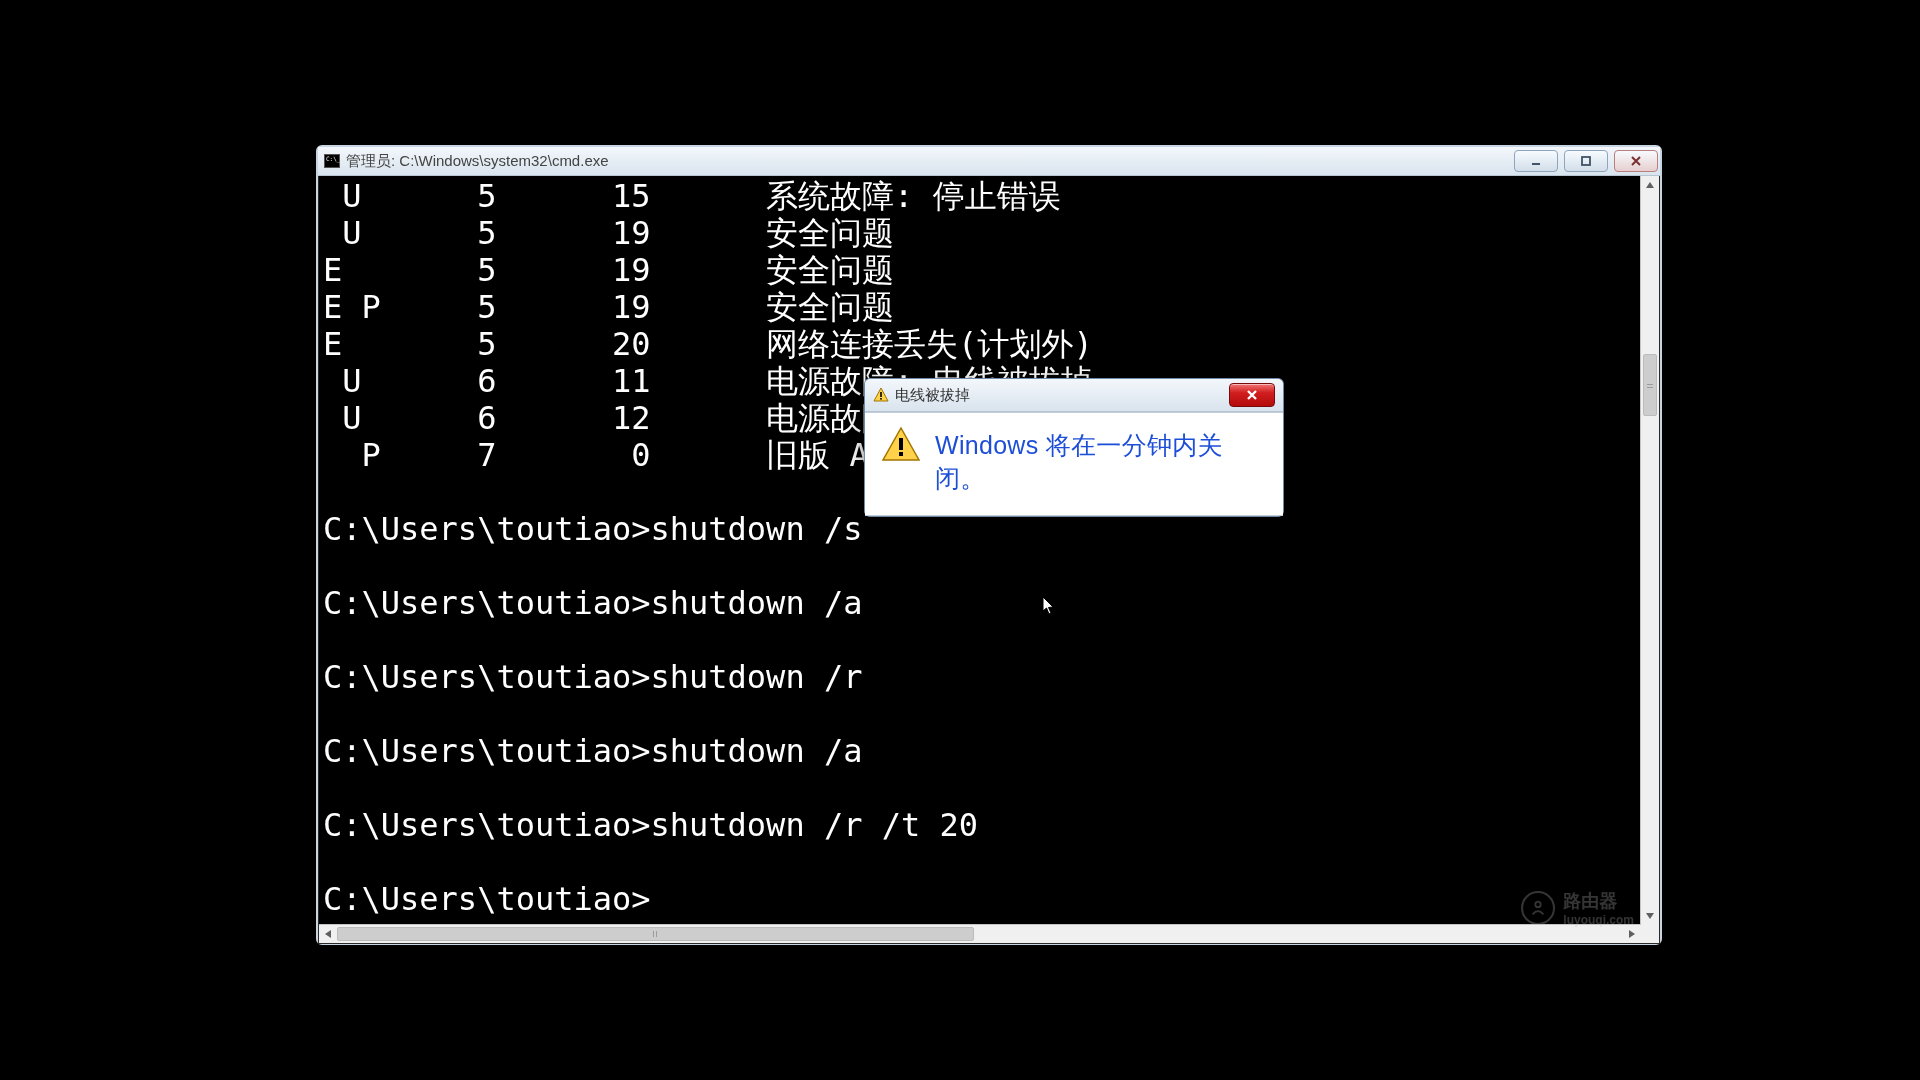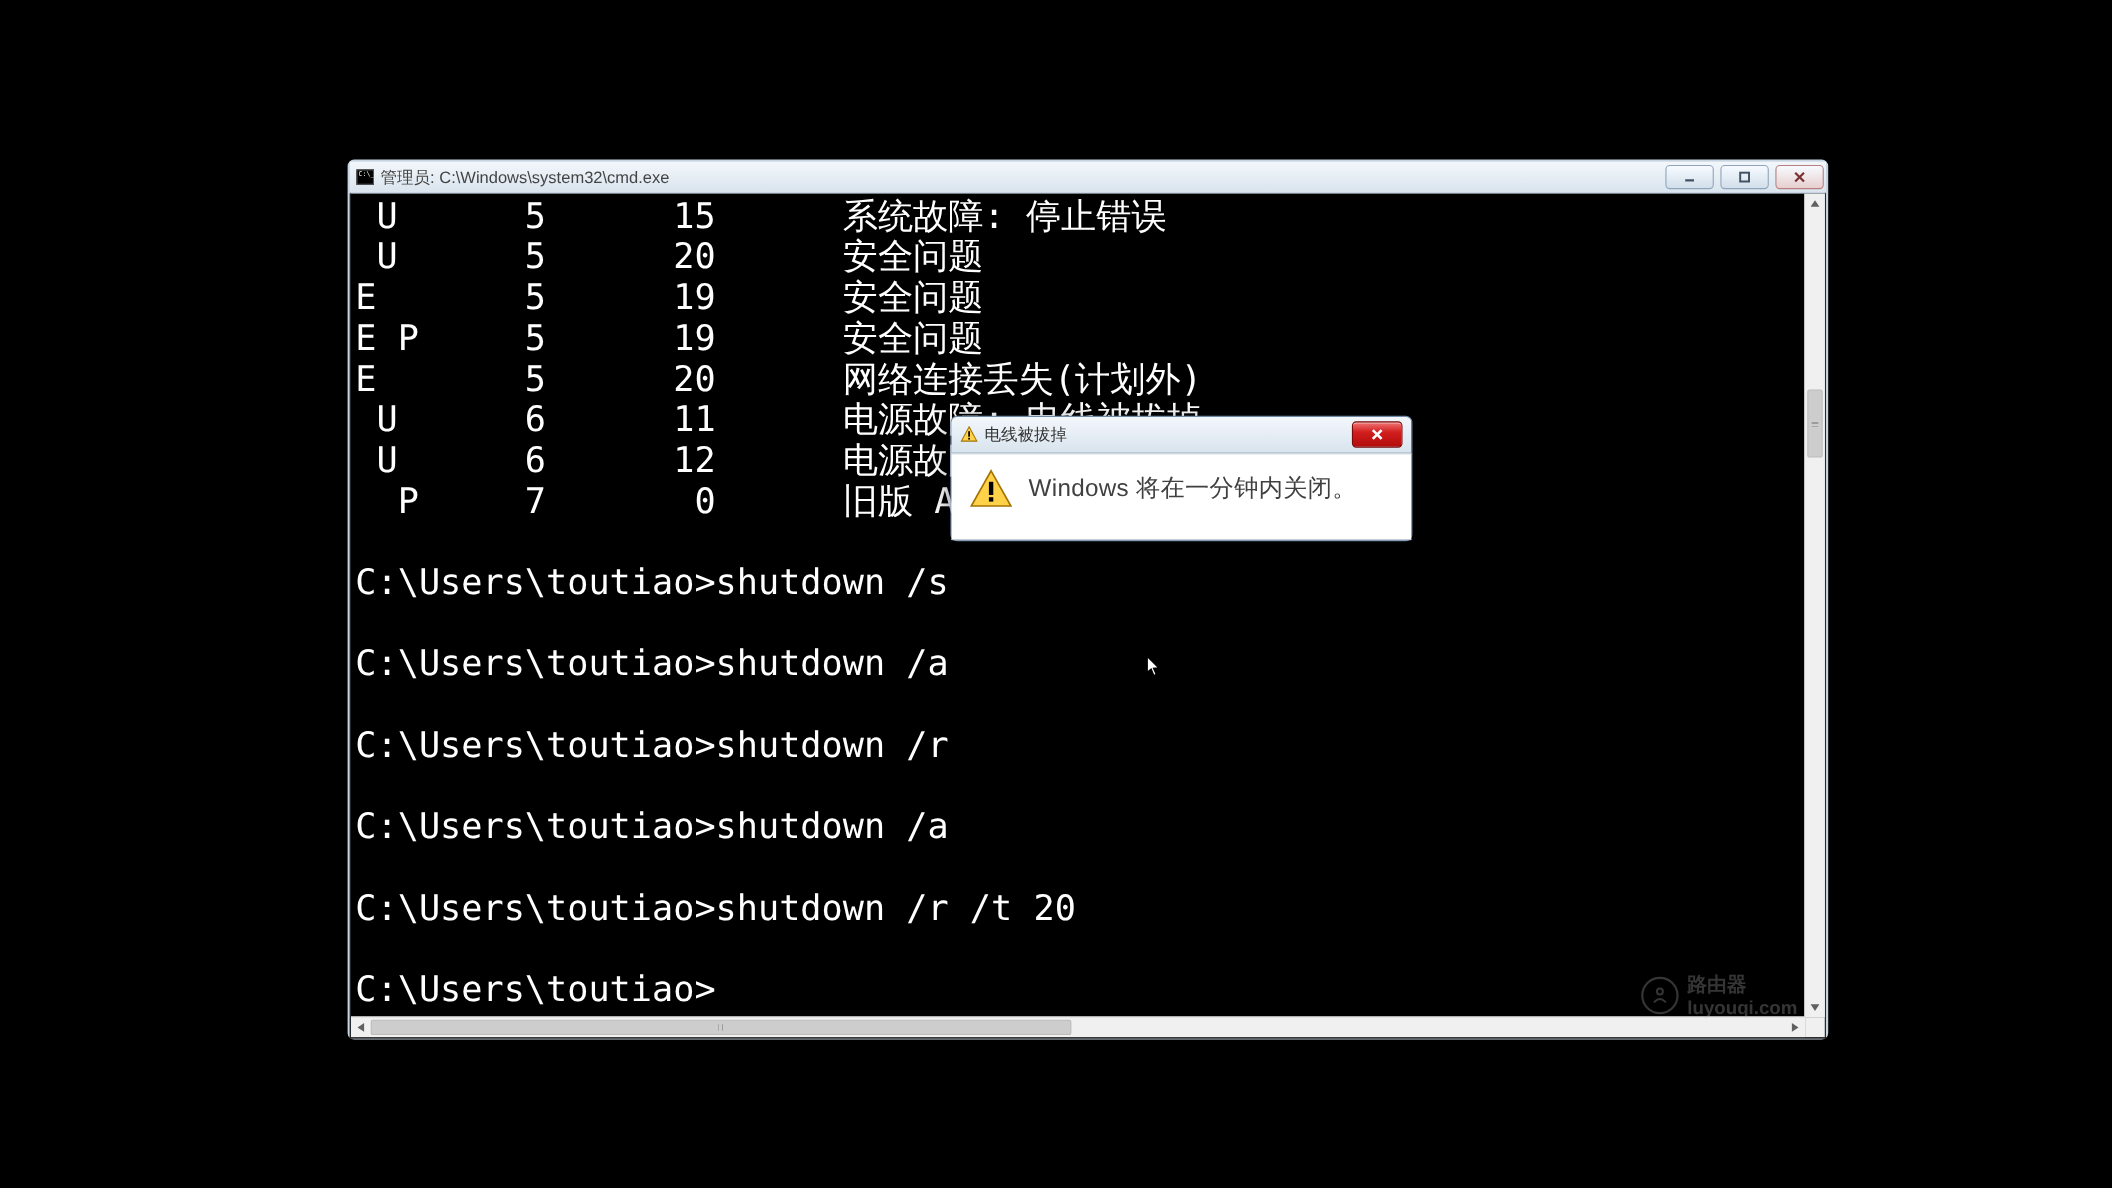--- a/index.html
+++ b/index.html
@@ -251,22 +251,22 @@
     background: #fff;
     border: 1px solid #c3cdd7;
     border-left: none; border-right: none;
     padding: 12px 16px 20px 16px;
     display: flex;
     align-items: flex-start;
     gap: 14px;
   }
   .dialog .warn-big svg { width: 40px; height: 40px; }
   .dialog .dmsg {
-    font-size: 22px;
-    color: #404040;
+    font-size: 25px;
+    color: #1d4ed8;
     padding-top: 4px;
     letter-spacing: 0.3px;
   }
   .dialog .dfoot {
     padding: 8px 10px 10px 10px;
     display: flex;
     justify-content: flex-end;
   }
   .dialog .dbutton {
     min-width: 82px;
@@ -338,21 +338,21 @@
           <div class="winbtn close">
             <svg viewBox="0 0 14 14">
                 <path d="M3 3 L11 11 M11 3 L3 11" stroke="#7a3030" stroke-width="2"></path>
               </svg>
           </div>
         </div>
       </div>
 
       <div class="client">
         <div class="term"><span> U      5      15      系统故障: 停止错误</span>
-<span> U      5      20      安全问题</span>
+<span> U      5      19      安全问题</span>
 <span>E       5      19      安全问题</span>
 <span>E P     5      19      安全问题</span>
 <span>E       5      20      网络连接丢失(计划外)</span>
 <span> U      6      11      电源故障: 电线被拔掉</span>
 <span> U      6      12      电源故障: 环境</span>
 <span>  P     7       0      旧版 API 关机</span>
 
 <span>C:\Users\toutiao&gt;shutdown /s</span>
 
 <span>C:\Users\toutiao&gt;shutdown /a</span>
@@ -436,18 +436,18 @@
 
     <div class="watermark">
       <div class="wm-icon">
         <svg viewBox="0 0 20 20" width="18" height="18">
           <circle cx="10" cy="6" r="3" fill="none" stroke="#bdbdbd" stroke-width="2"></circle>
           <path d="M4 17 Q10 10 16 17" fill="none" stroke="#bdbdbd" stroke-width="2"></path>
         </svg>
       </div>
       <div>
         <div>路由器</div>
-        <div style="font-size:17px;">luyouqi.com</div>
+        <div style="font-size:12px;">luyouqi.com</div>
       </div>
     </div>
 
   </div>
 </div>
 
 </body></html>

